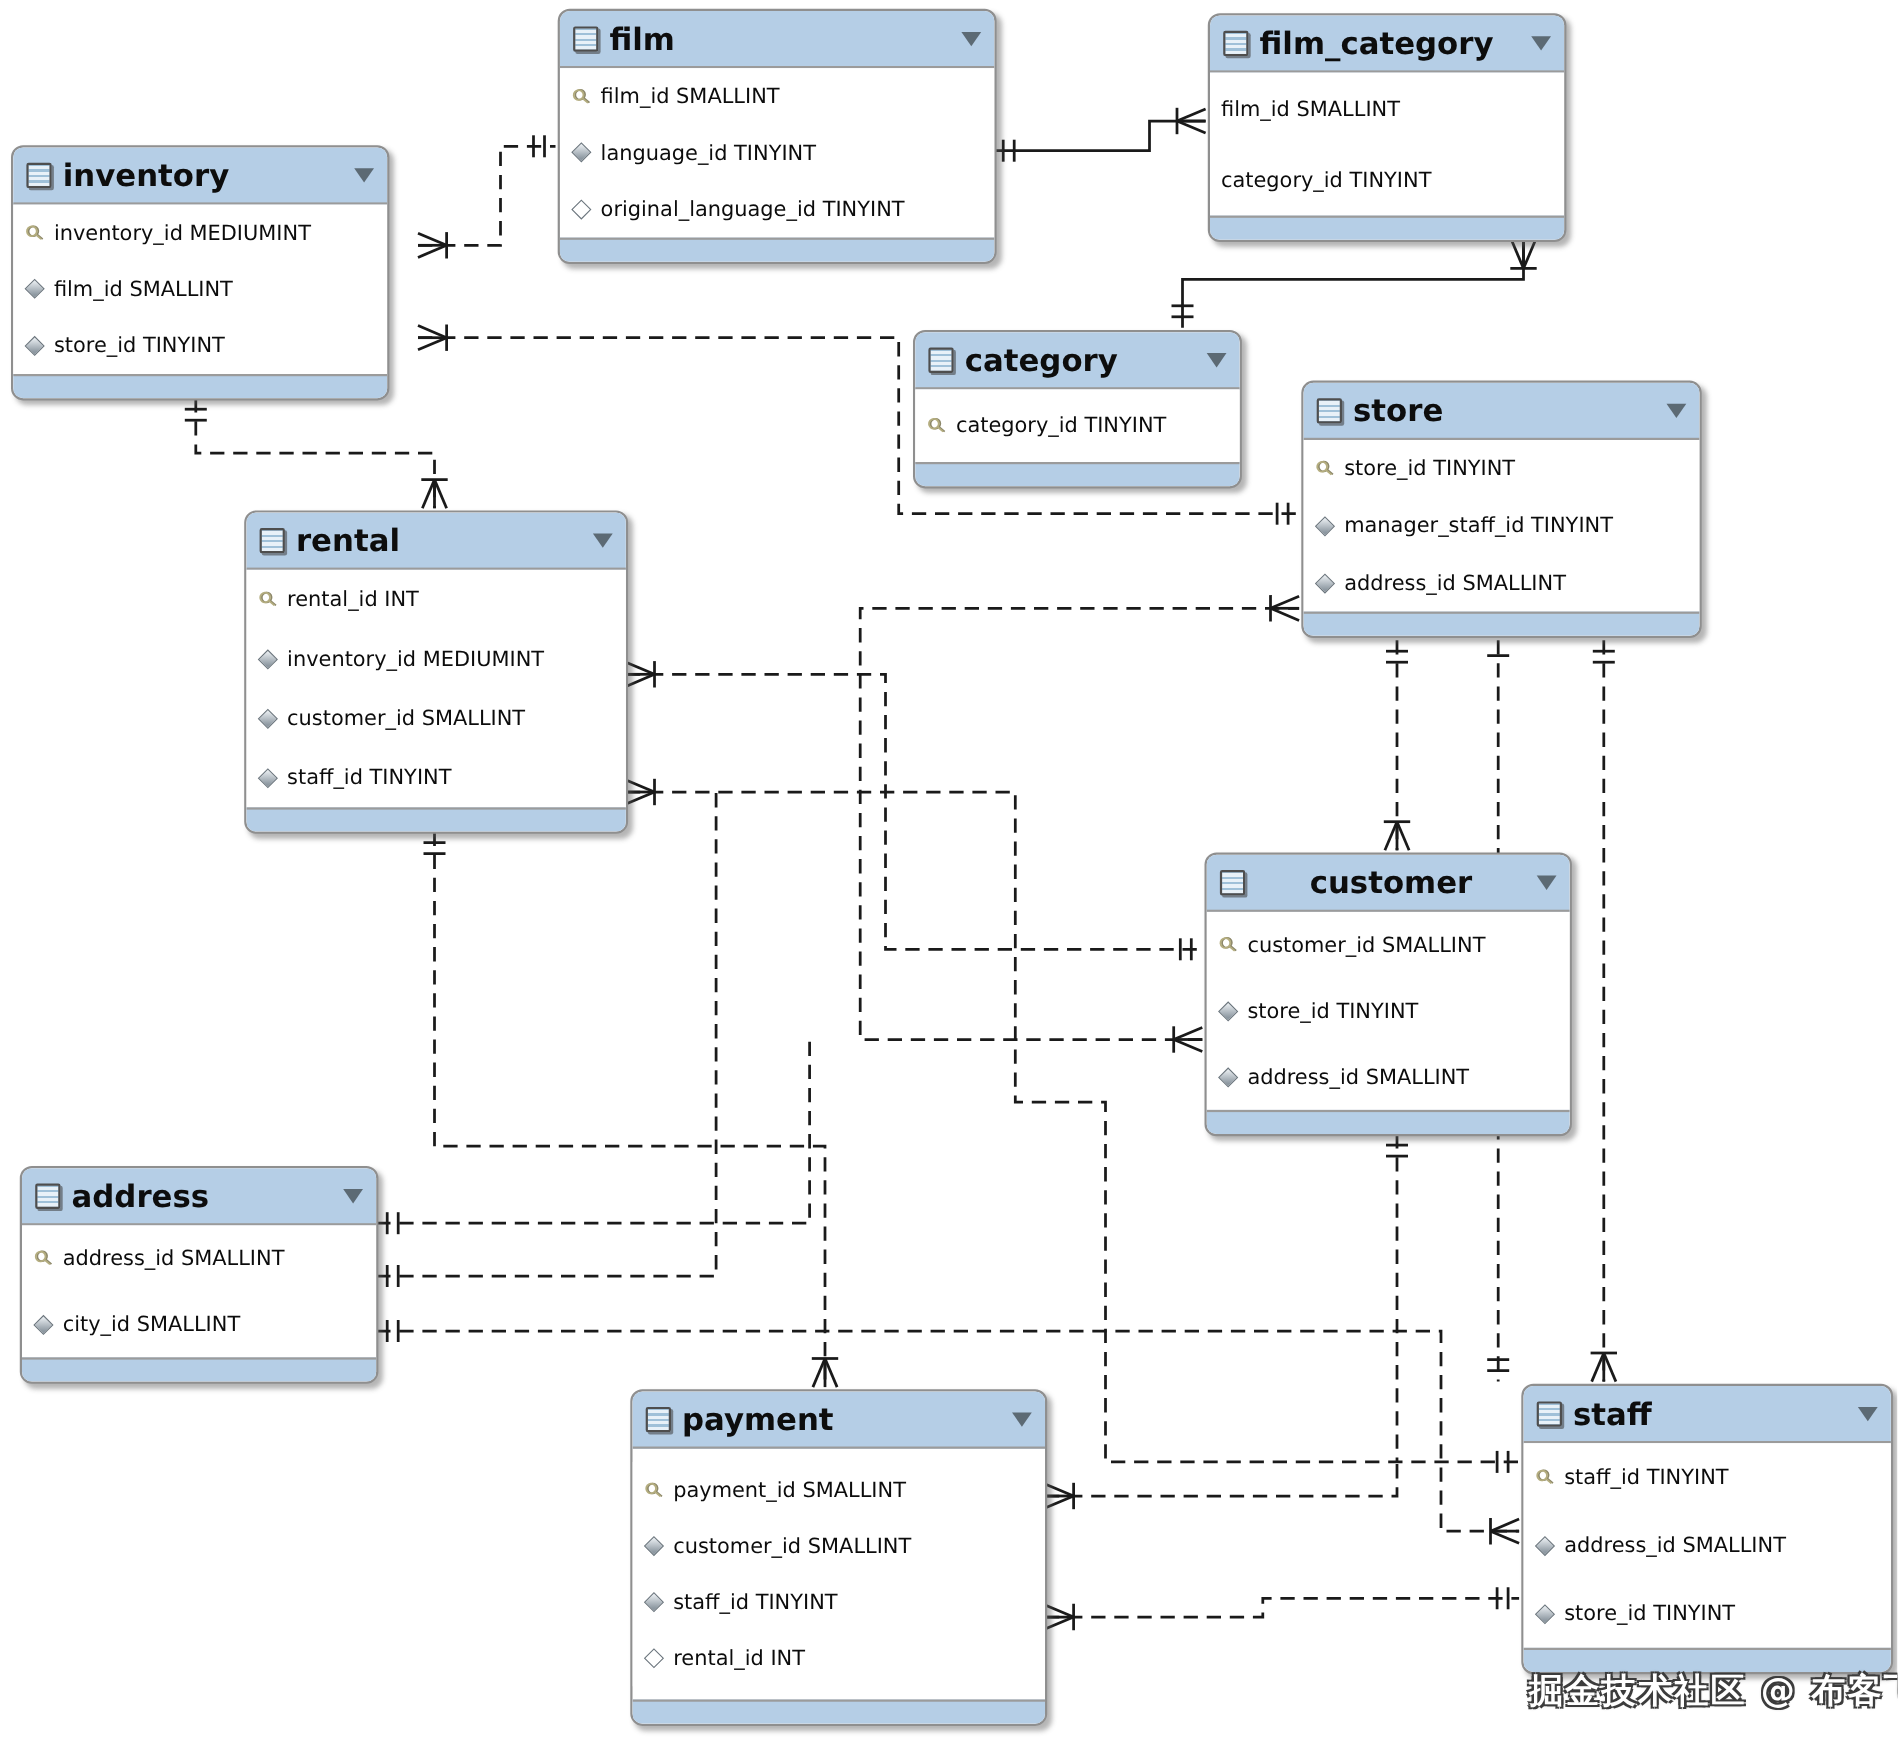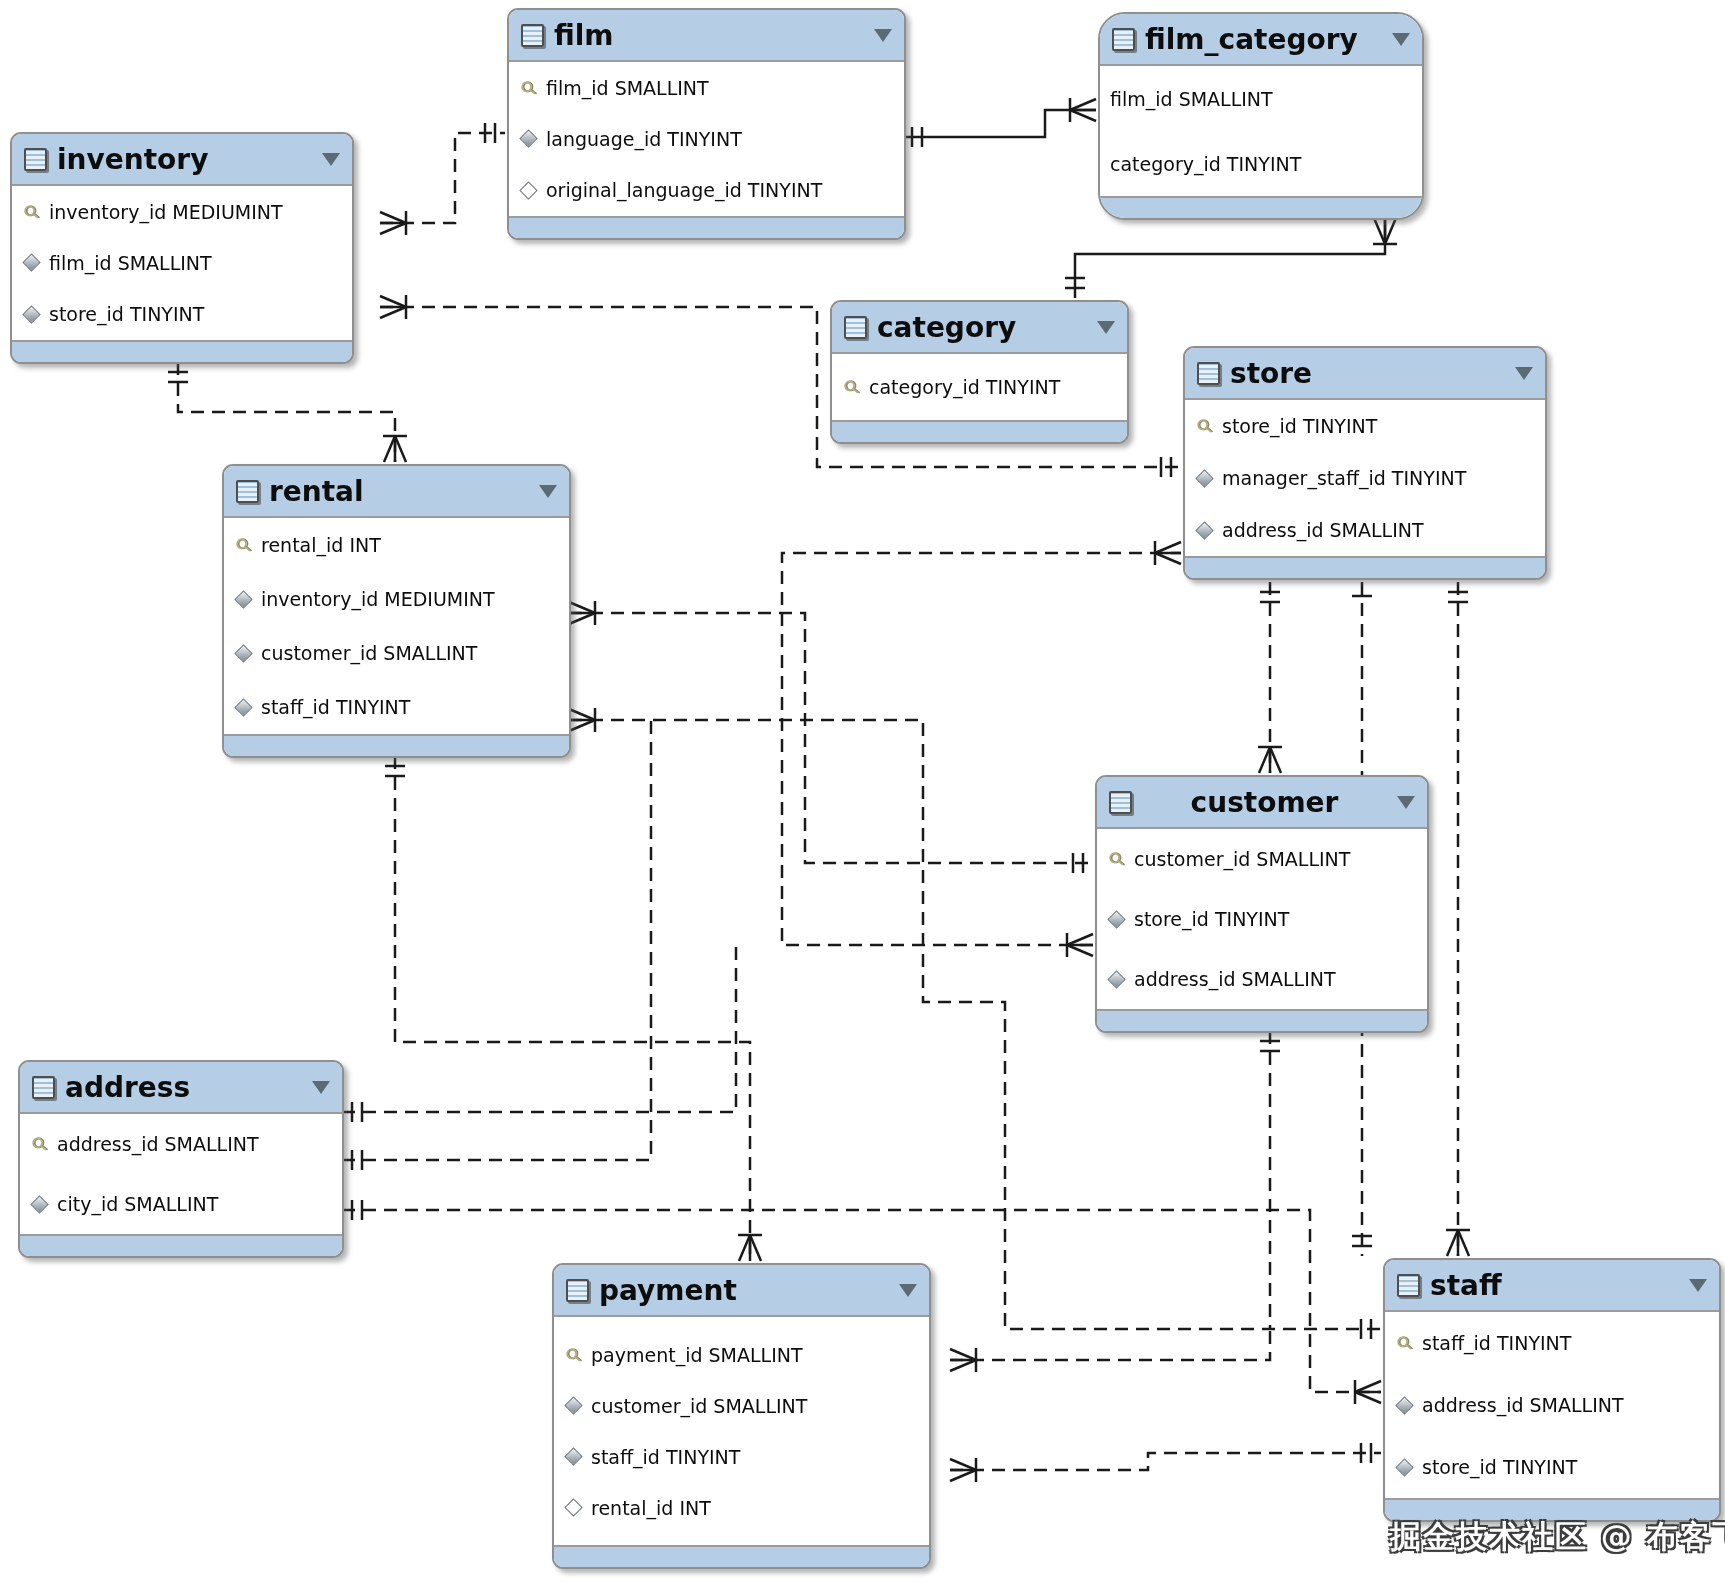--- a/index.html
+++ b/index.html
@@ -239,21 +239,21 @@
           </div>
           <div class="frow">
             <span class="ficon">
               <span class="dia open"></span>
             </span>
             <span>original_language_id TINYINT</span>
           </div>
         </div>
     <div class="tbl-footer"></div>
   </div>
-      <div class="tbl" style="left: 1098px; top: 12px; width: 322px; height: 204px; border-radius: 27px;">
+      <div class="tbl" style="left: 1098px; top: 12px; width: 322px; height: 204px;">
     <div class="tbl-header">
       <span class="grid-ic"></span>
       <span class="tbl-title">film_category</span>
       <span class="tri"></span>
     </div>
     <div class="tbl-body">
           <div class="frow">
             <span>film_id SMALLINT</span>
           </div>
           <div class="frow">
@@ -383,21 +383,21 @@
           </div>
           <div class="frow">
             <span class="ficon">
               <span class="dia"></span>
             </span>
             <span>city_id SMALLINT</span>
           </div>
         </div>
     <div class="tbl-footer"></div>
   </div>
-      <div class="tbl" style="left: 552px; top: 1263px; width: 375px; height: 302px; gap: 12px;">
+      <div class="tbl" style="left: 573px; top: 1263px; width: 375px; height: 302px; gap: 12px;">
     <div class="tbl-header">
       <span class="grid-ic"></span>
       <span class="tbl-title">payment</span>
       <span class="tri"></span>
     </div>
     <div class="tbl-body">
           <div class="frow">
             <span class="ficon">
               <span class="key-ic">⚲</span>
             </span>

